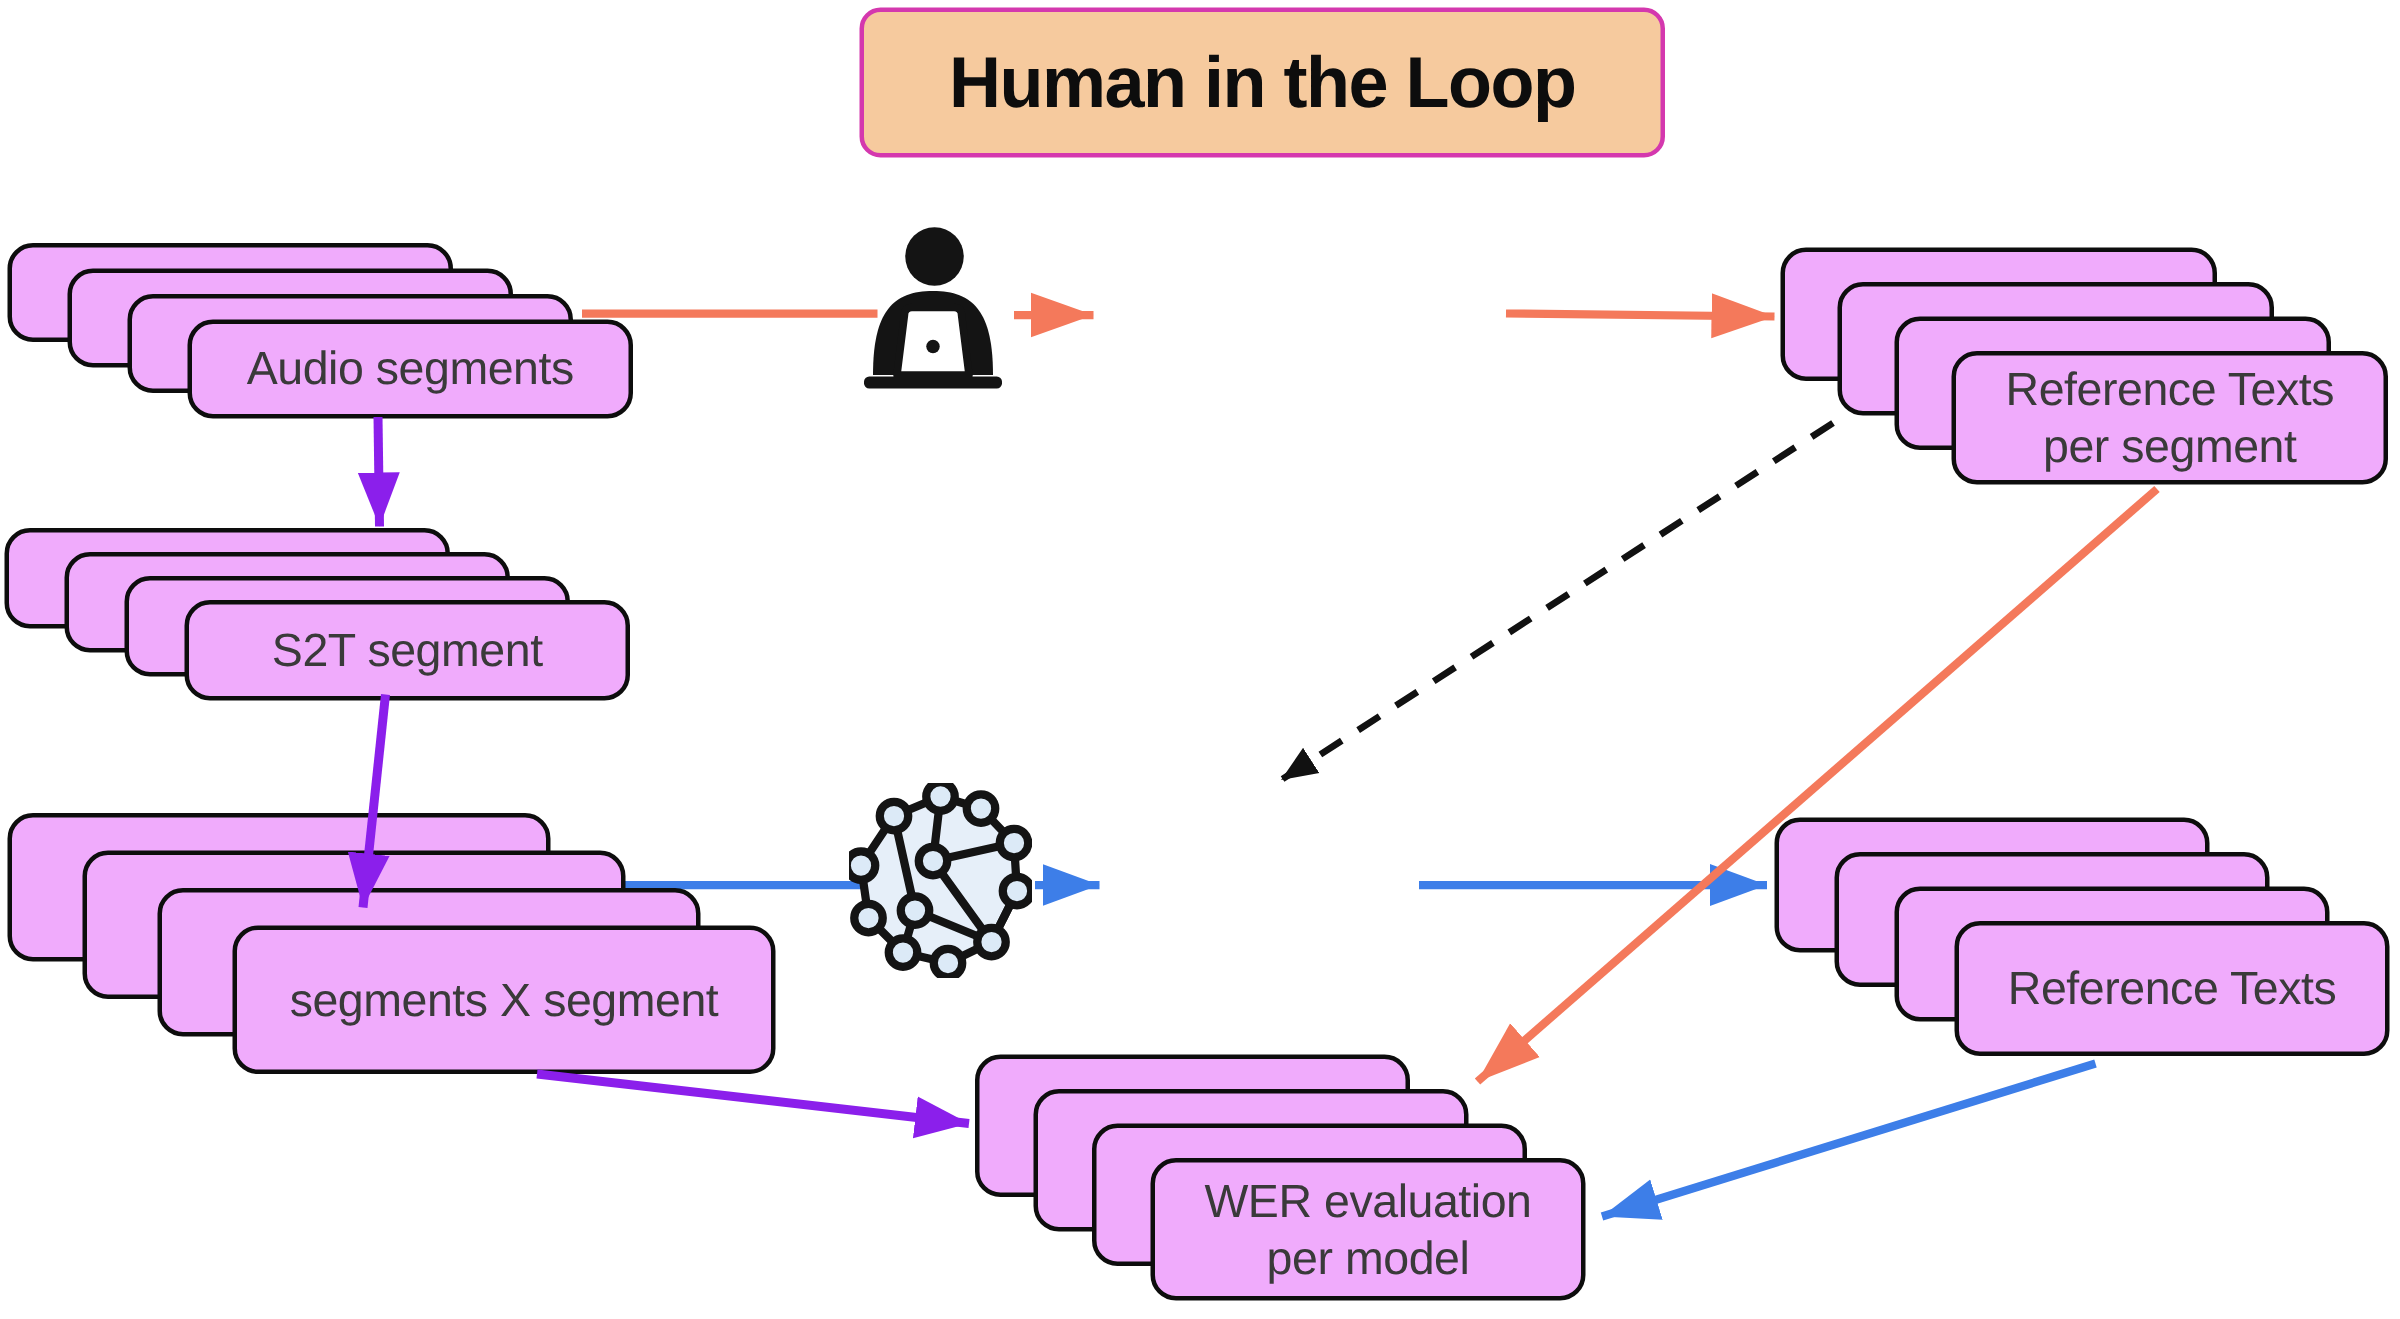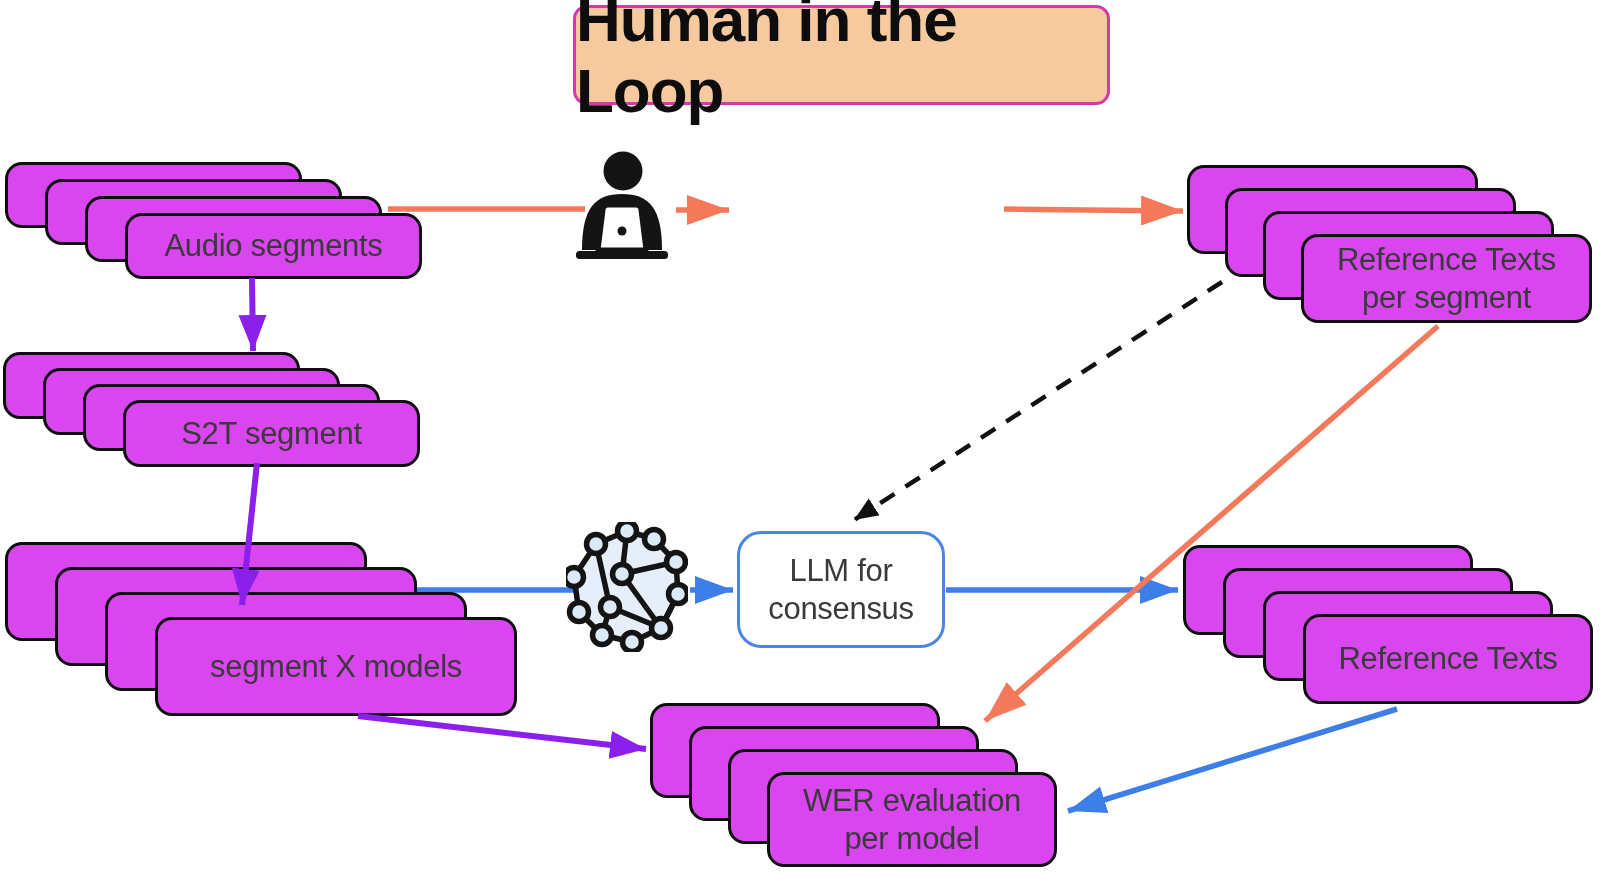--- a/index.html
+++ b/index.html
@@ -7,40 +7,40 @@
     position:relative;width:1600px;height:879px;background:#ffffff;overflow:hidden;
     font-family:"Liberation Sans", sans-serif;
   }
   svg.connector-layer{position:absolute;left:0;top:0;pointer-events:none;}
   #layer-behind{z-index:1;}
   #layer-front{z-index:4;}
 
   
   .stack{position:absolute;z-index:2;}
   .stack .card{
-    position:absolute;box-sizing:border-box;background:#d946ef;
+    position:absolute;box-sizing:border-box;background:#f0abfc;
     border:3.5px solid #0d0d0d;border-radius:17px;
     width:var(--w);height:var(--h);
   }
   .stack .card:nth-child(1){left:0;top:0;}
   .stack .card:nth-child(2){left:calc(var(--dx)*1);top:calc(var(--dy)*1);}
   .stack .card:nth-child(3){left:calc(var(--dx)*2);top:calc(var(--dy)*2);}
   .stack .card:nth-child(4){left:calc(var(--dx)*3);top:calc(var(--dy)*3);
     display:flex;align-items:center;justify-content:center;}
   .card-label{
     text-align:center;font-size:31px;line-height:1.22;color:#3a3a3a;
     letter-spacing:-0.3px;white-space:nowrap;
   }
   .card-label span{display:block;}
 
   
   .title-box{
     position:absolute;z-index:3;box-sizing:border-box;border-radius:14px;
     display:flex;align-items:center;justify-content:center;
-    font-weight:bold;font-size:62px;color:#0d0d0d;letter-spacing:-1px;
+    font-weight:bold;font-size:48px;color:#0d0d0d;letter-spacing:-1px;
   }
   #human-loop-title{left:573px;top:5px;width:537px;height:100px;
     background:#F6CA9E;border:3px solid #D438AE;}
   #llm-loop-title{left:570px;top:390px;width:545px;height:100px;
     background:#8CC6EA;border:3px solid #2438D8;}
 
   
   .process-box{
     position:absolute;z-index:2;box-sizing:border-box;background:#ffffff;
     display:flex;align-items:center;justify-content:center;text-align:center;
@@ -96,21 +96,21 @@
       </div>
     </div>
   </div>
 
   <div class="stack" style="left:5px;top:542px;--w:362px;--h:99px;--dx:50px;--dy:25px;">
     <div class="card"></div>
     <div class="card"></div>
     <div class="card"></div>
     <div class="card">
       <div class="card-label">
-        <span>segment X models</span>
+        <span>segments X segment</span>
       </div>
     </div>
   </div>
 
   <div class="stack" style="left:1187px;top:165px;--w:291px;--h:89px;--dx:38px;--dy:23px;">
     <div class="card"></div>
     <div class="card"></div>
     <div class="card"></div>
     <div class="card">
       <div class="card-label">
@@ -137,26 +137,20 @@
     <div class="card"></div>
     <div class="card">
       <div class="card-label">
         <span>WER evaluation</span>
         <span>per model</span>
       </div>
     </div>
   </div>
 
 
-  <div id="llm-consensus-box" class="process-box">
-    <div class="card-label">
-      <span>LLM for</span>
-      <span>consensus</span>
-    </div>
-  </div>
 
   <div id="person-icon-wrap" class="icon-wrap">
     <svg width="94" height="112" viewBox="0 0 94 112">
       <circle cx="48" cy="21" r="19.5" fill="#141414"></circle>
       <path d="M7,100 C7,58 20,44 47,44 C74,44 87,58 87,100 Z" fill="#141414"></path>
       <path d="M28,60 Q28,55 33,55 L61,55 Q66,55 66,60 L71,100 L23,100 Z" fill="#ffffff" stroke="#141414" stroke-width="5" stroke-linejoin="round"></path>
       <circle cx="47" cy="81" r="4.5" fill="#141414"></circle>
       <rect x="1" y="101" width="92" height="8" rx="3.5" fill="#141414"></rect>
     </svg>
   </div>

